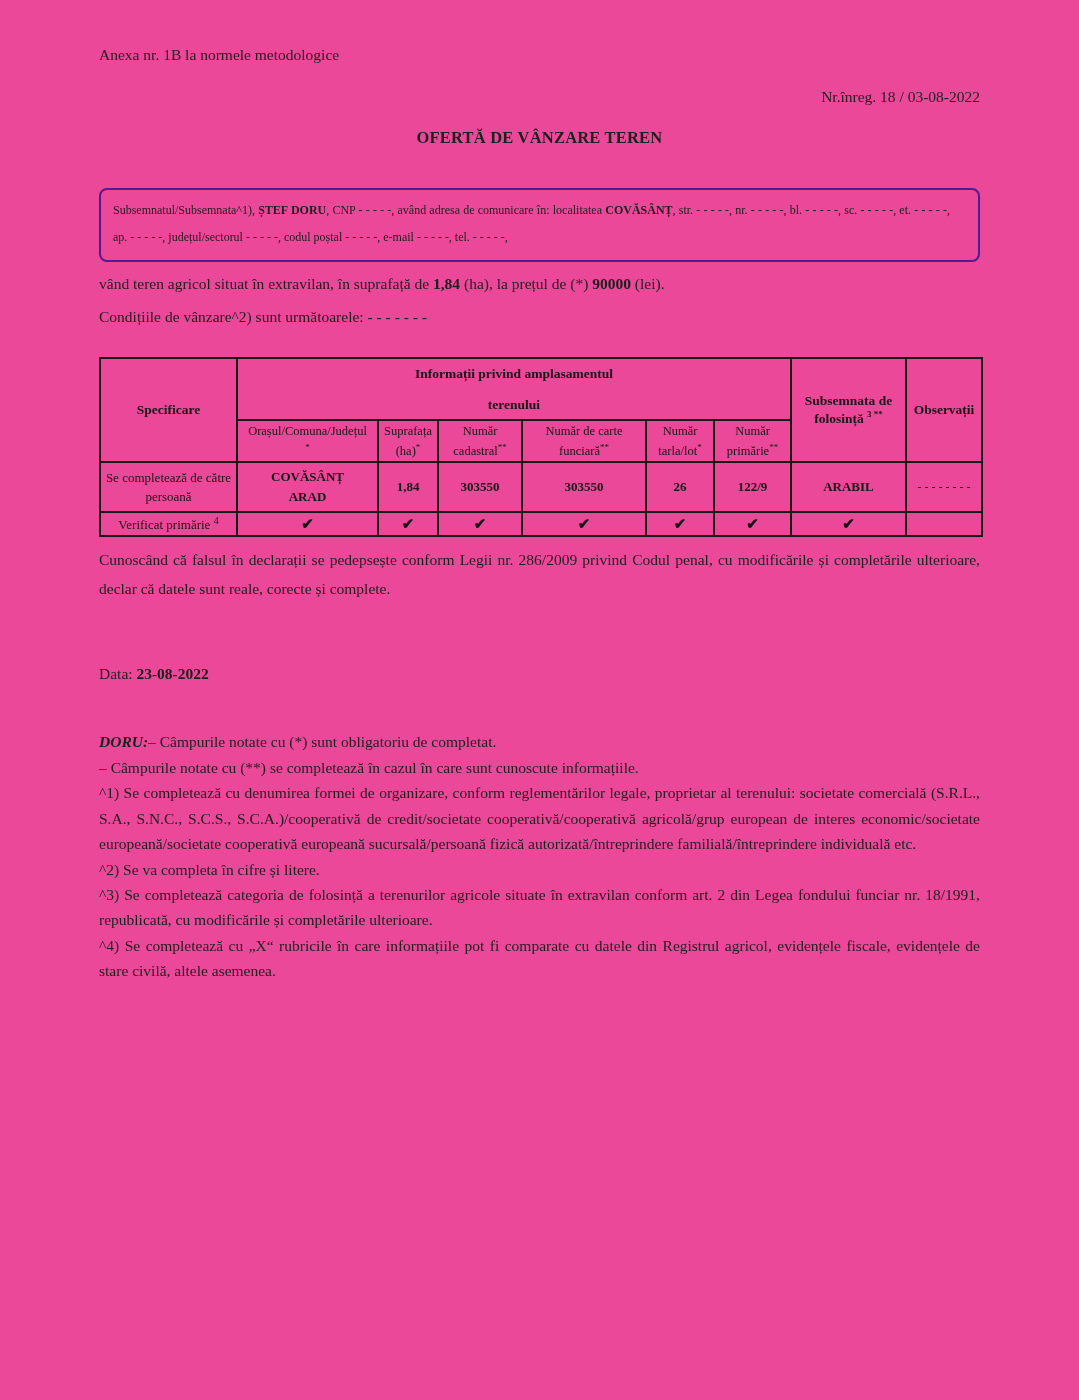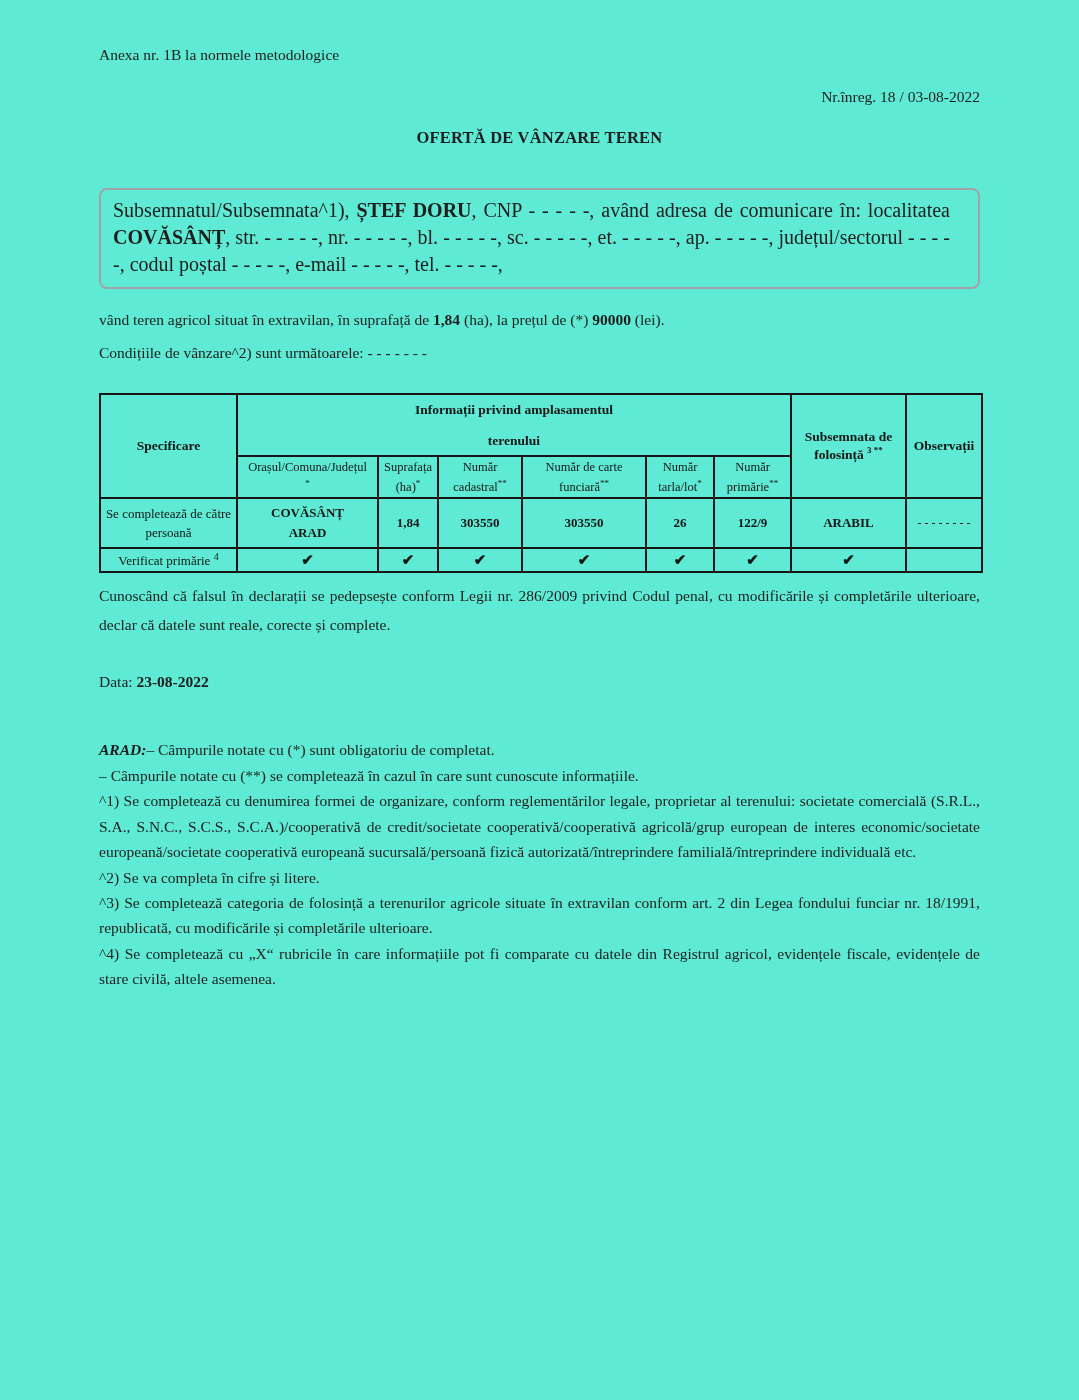--- a/index.html
+++ b/index.html
@@ -1,50 +1,50 @@
 <!DOCTYPE html>
 <html lang="ro"><head>
 <meta charset="utf-8">
 <style>
   * { box-sizing: border-box; }
   html, body { margin: 0; padding: 0; background: #ffffff; }
   .page {
     position: relative;
     width: 1079px;
     height: 1400px;
-    background: #5eead4;
+    background: #ec4899;
     font-family: "Liberation Serif", "DejaVu Serif", serif;
     color: #1e1e1e;
     overflow: hidden;
   }
   .content { margin: 0 99px; width: 881px; }
 
   .annex { padding-top: 46px; font-size: 15.5px; }
   .reg { margin-top: 24px; text-align: right; font-size: 15.5px; }
   .doc-title {
     margin: 22px 0 0 0;
     text-align: center;
     font-size: 16.5px;
     font-weight: bold;
     letter-spacing: 0.2px;
   }
 
   .intro-box {
     margin-top: 40px;
-    border: 2px solid #a3a3a3;
+    border: 2px solid #4c1d95;
     border-radius: 8px;
     padding: 7px 28px 9px 12px;
-    font-size: 20px;
+    font-size: 12px;
     line-height: 27px;
     text-align: justify;
   }
   .intro-box p { margin: 0; }
 
   .pline { margin: 7px 0 0 0; font-size: 15.5px; line-height: 26px; }
-  .pline.first { margin-top: 18px; }
+  .pline.first { margin-top: 9px; }
 
   b, strong { font-weight: bold; }
 
   
   .land-table {
     margin-top: 27px;
     border-collapse: collapse;
     table-layout: fixed;
     width: 882px;
     font-size: 13px;
@@ -83,21 +83,21 @@
   .verify-label sup { font-weight: normal; font-size: 10px; }
   .check-cell { font-size: 15px; font-weight: bold; }
 
   
   .legal {
     margin: 9px 0 0 0;
     font-size: 15.5px;
     line-height: 28.5px;
     text-align: justify;
   }
-  .date-line { margin-top: 34px; font-size: 15.5px; }
+  .date-line { margin-top: 62px; font-size: 15.5px; }
 
   .notes { margin-top: 46px; font-size: 15.5px; line-height: 25.4px; }
   .notes p { margin: 0; text-align: justify; }
   .note-label { font-weight: bold; font-style: italic; }
 </style>
 </head>
 <body>
 
 <div class="page">
   <div class="content">
@@ -191,21 +191,21 @@
           <td></td>
         </tr>
       </tbody>
     </table>
 
     <p class="legal">Cunoscând că falsul în declarații se pedepsește conform Legii nr. 286/2009 privind Codul penal, cu modificările și completările ulterioare, declar că datele sunt reale, corecte și complete.</p>
 
     <p class="date-line"><span>Data: </span><strong>23-08-2022</strong></p>
 
     <div class="notes">
-      <p><span class="note-label">ARAD:</span><span>– Câmpurile notate cu (*) sunt obligatoriu de completat.</span></p>
+      <p><span class="note-label">DORU:</span><span>– Câmpurile notate cu (*) sunt obligatoriu de completat.</span></p>
       <p>– Câmpurile notate cu (**) se completează în cazul în care sunt cunoscute informațiile.</p>
       <p>^1) Se completează cu denumirea formei de organizare, conform reglementărilor legale, proprietar al terenului: societate comercială (S.R.L., S.A., S.N.C., S.C.S., S.C.A.)/cooperativă de credit/societate cooperativă/cooperativă agricolă/grup european de interes economic/societate europeană/societate cooperativă europeană sucursală/persoană fizică autorizată/întreprindere familială/întreprindere individuală etc.</p>
       <p>^2) Se va completa în cifre și litere.</p>
       <p>^3) Se completează categoria de folosință a terenurilor agricole situate în extravilan conform art. 2 din Legea fondului funciar nr. 18/1991, republicată, cu modificările și completările ulterioare.</p>
       <p>^4) Se completează cu „X“ rubricile în care informațiile pot fi comparate cu datele din Registrul agricol, evidențele fiscale, evidențele de stare civilă, altele asemenea.</p>
     </div>
 
   </div>
 </div>
 

